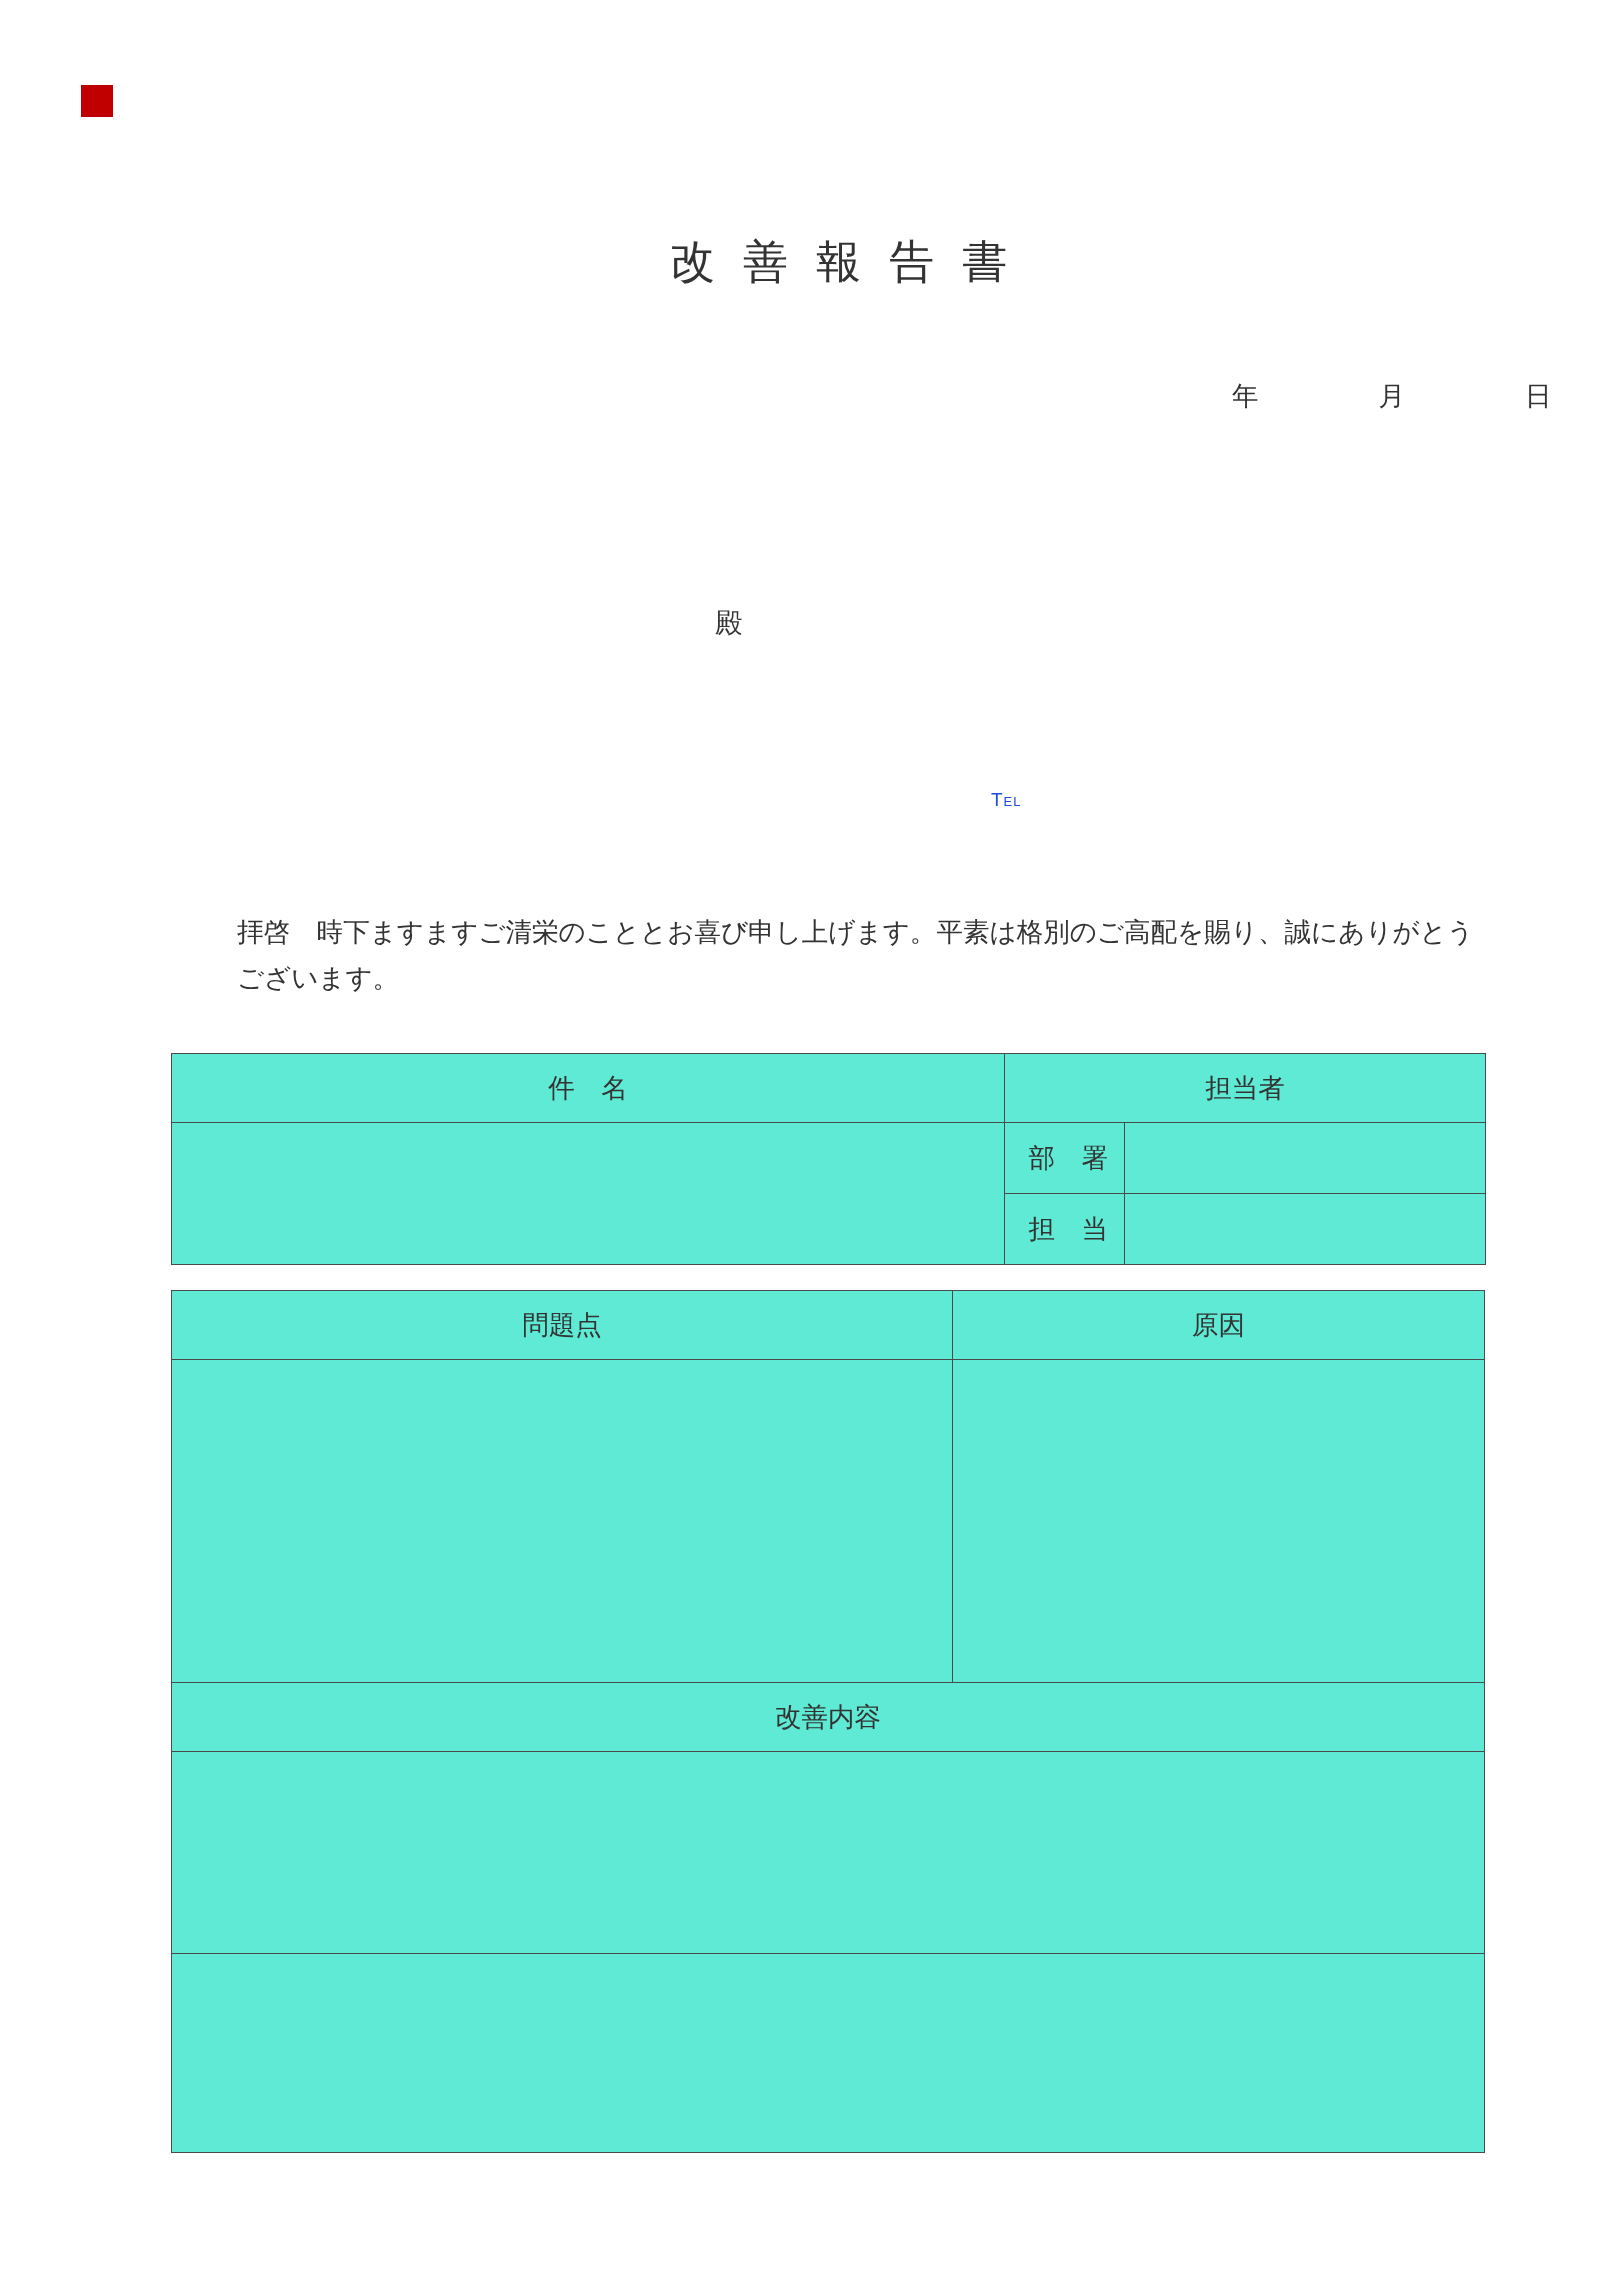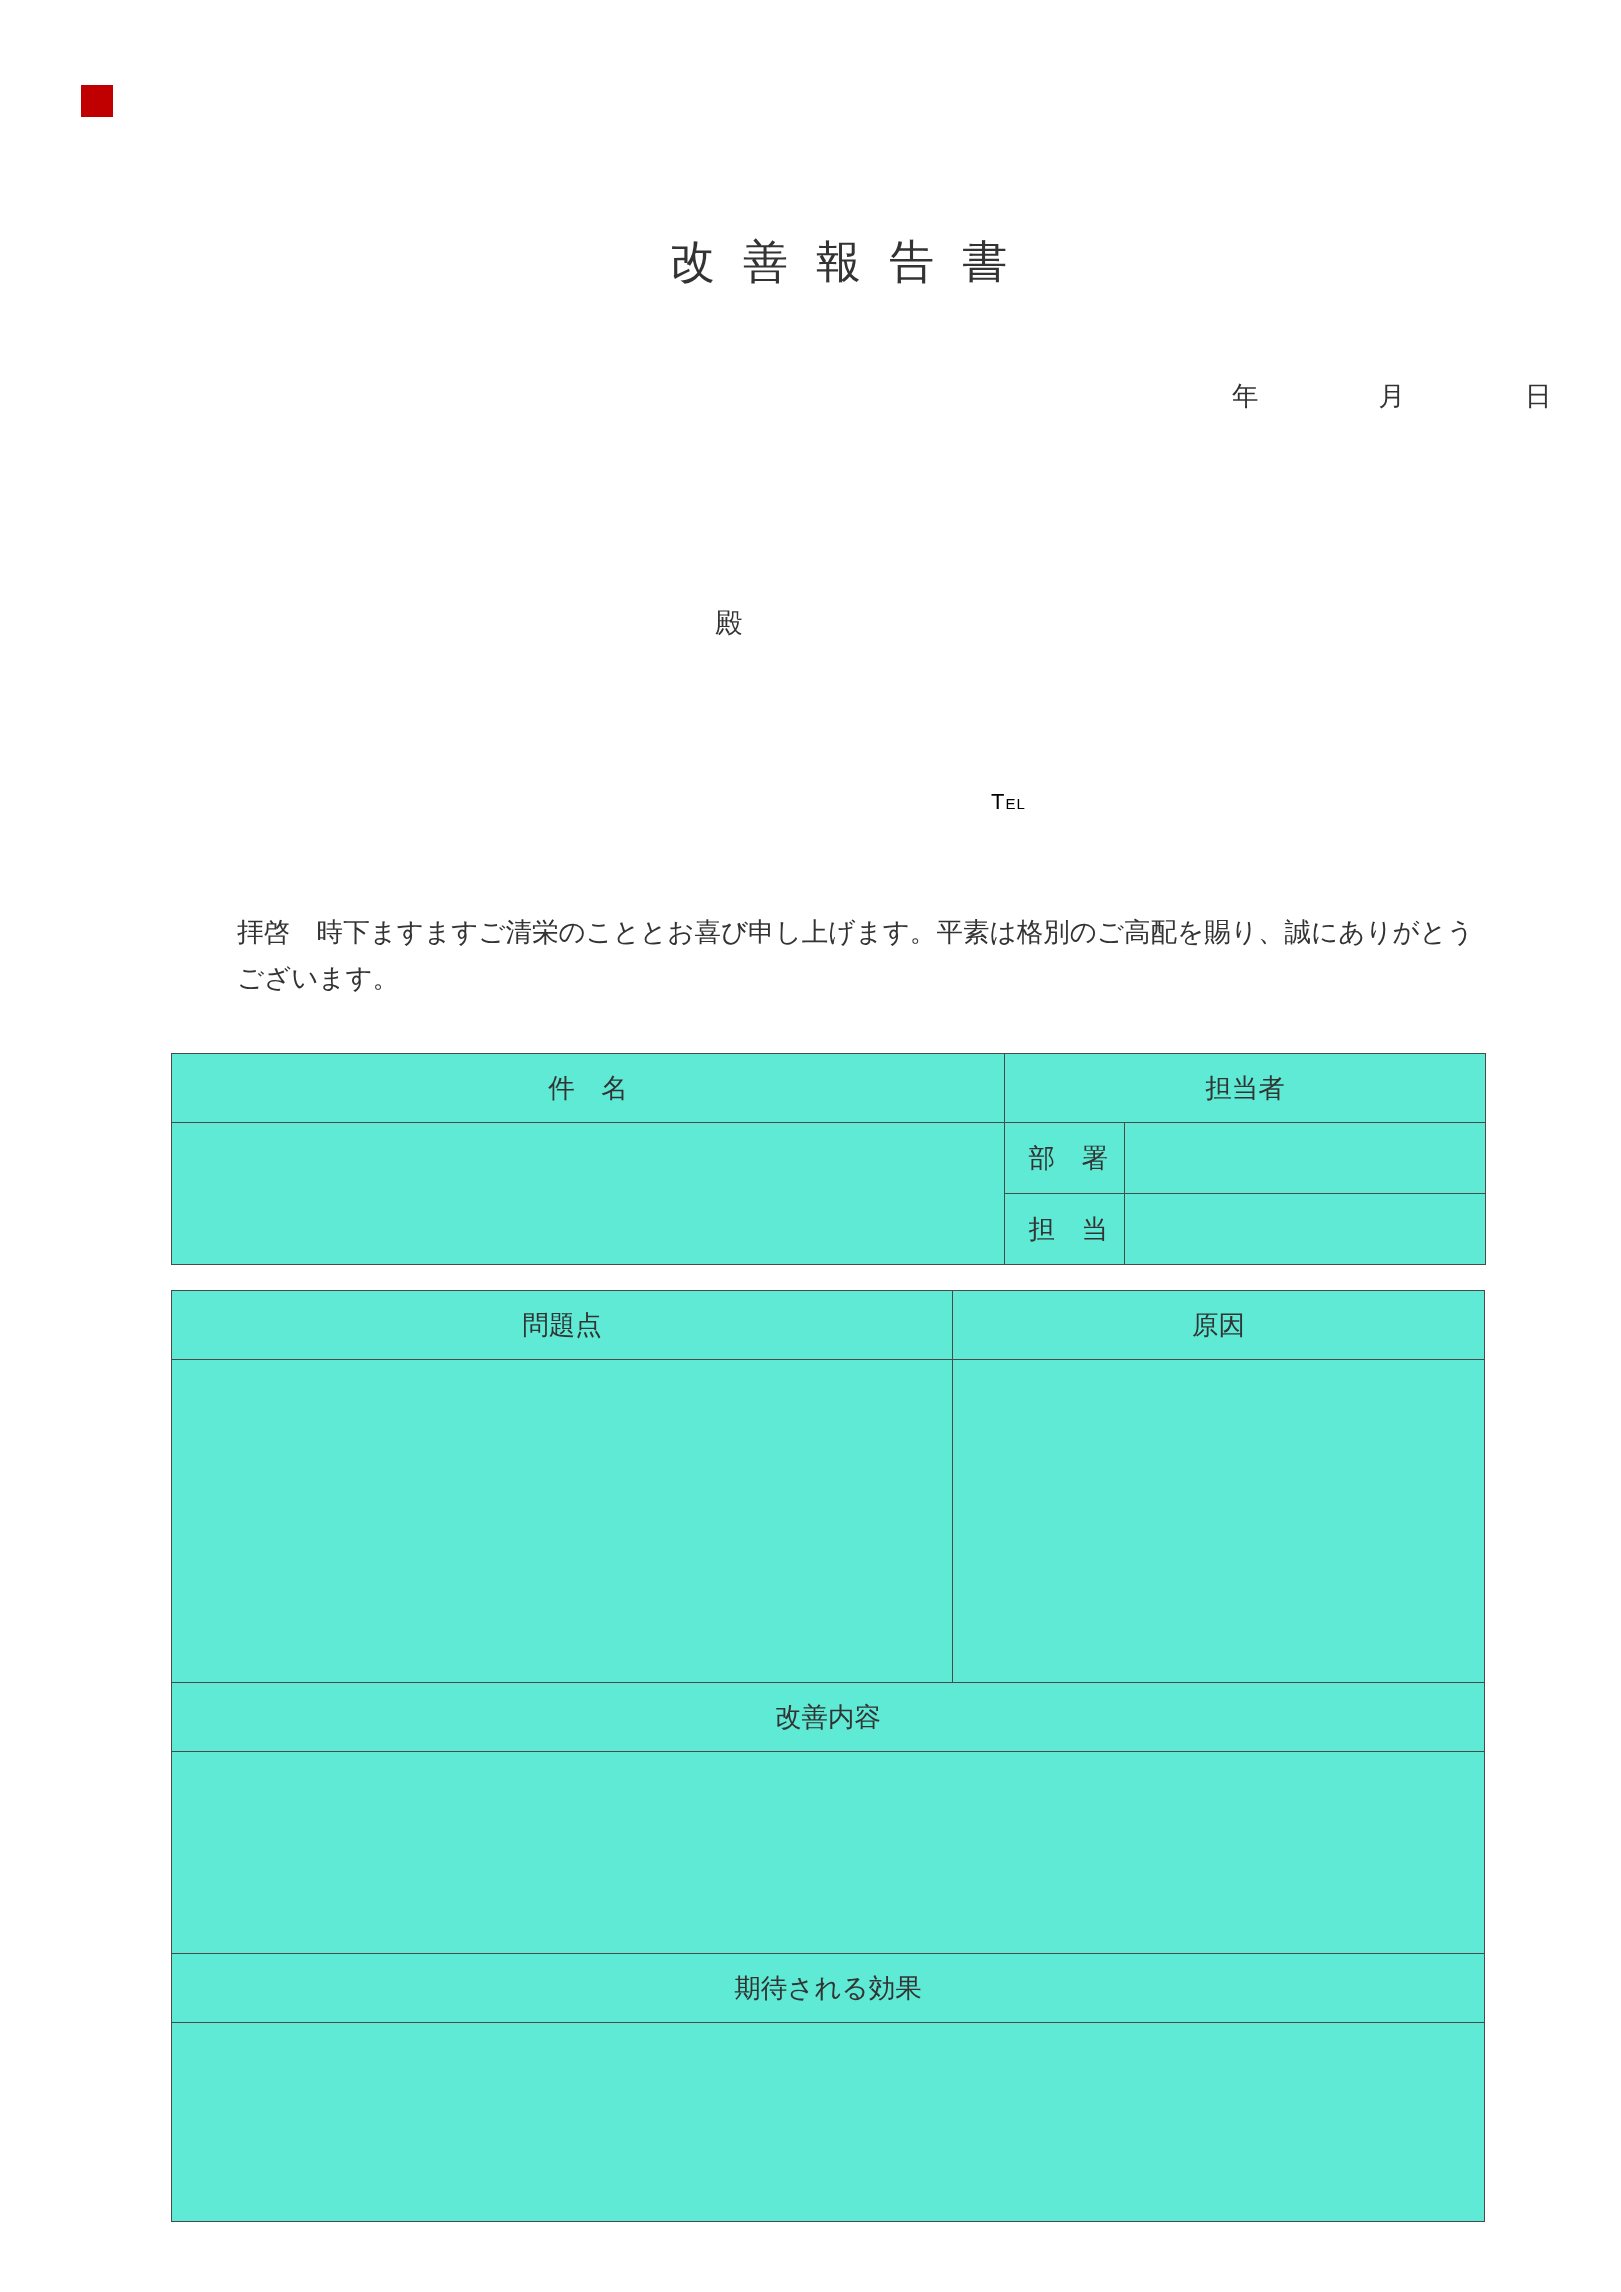--- a/index.html
+++ b/index.html
@@ -47,24 +47,24 @@
     position: absolute;
     left: 667px;
     top: 557px;
     font-size: 27.4px;
     color: #333333;
   }
   .tel {
     position: absolute;
     left: 943px;
     top: 741px;
-    font-size: 22px;
+    font-size: 19px;
     font-variant: small-caps;
     letter-spacing: 1px;
-    color: #000000;
+    color: #1d4ed8;
   }
   .greeting {
     position: absolute;
     left: 157px;
     top: 829px;
     width: 1333px;
     font-size: 26.5px;
     line-height: 46px;
     color: #333333;
     text-align: justify;
@@ -161,23 +161,20 @@
       <tr class="rb1">
         <td></td>
         <td></td>
       </tr>
       <tr class="rh2">
         <td class="hdr" colspan="2">改善内容</td>
       </tr>
       <tr class="rb2">
         <td colspan="2"></td>
       </tr>
-      <tr class="rh3">
-        <td class="hdr" colspan="2">期待される効果</td>
-      </tr>
       <tr class="rb3">
         <td colspan="2"></td>
       </tr>
     </tbody>
   </table>
 
 </div>
 
 
 </body></html>

